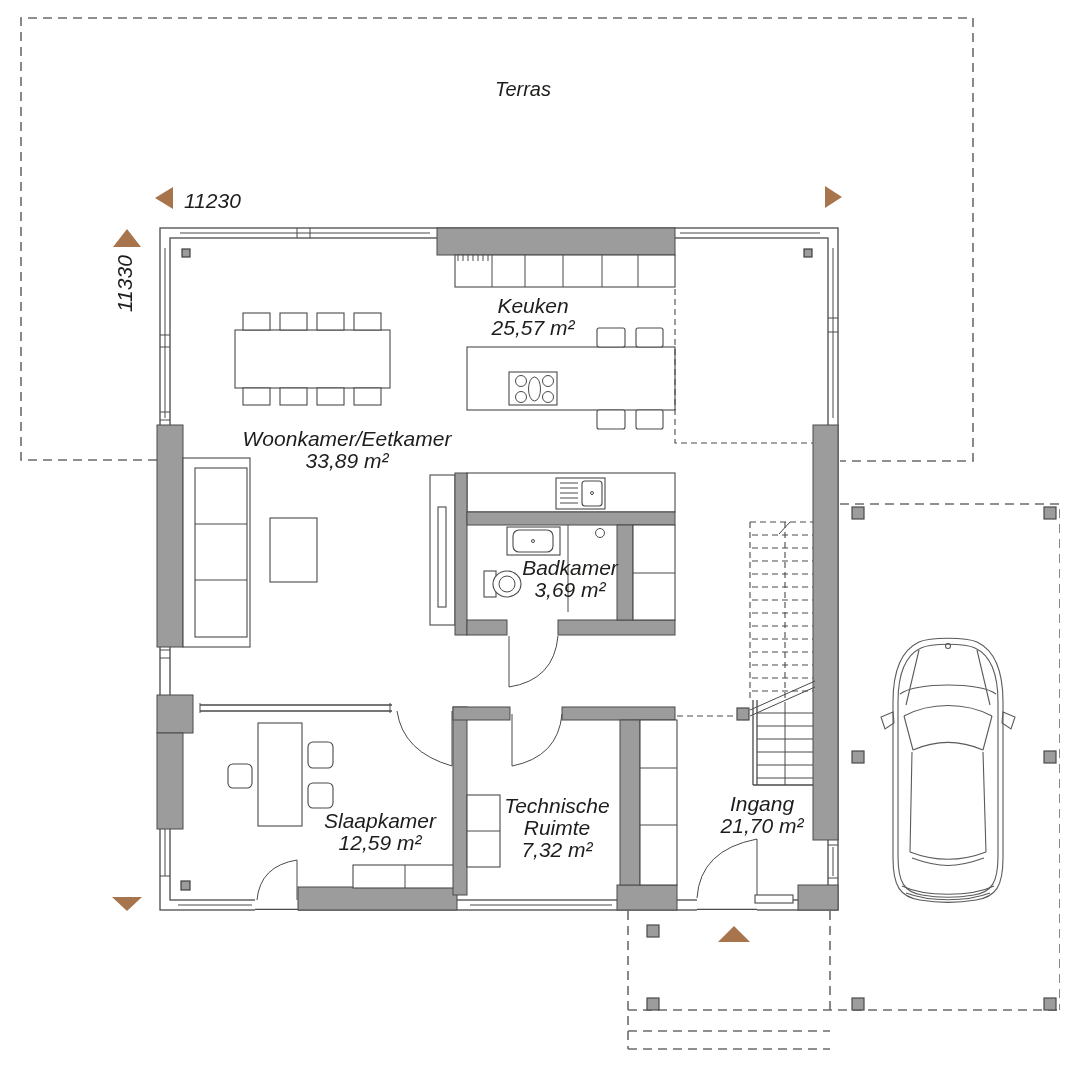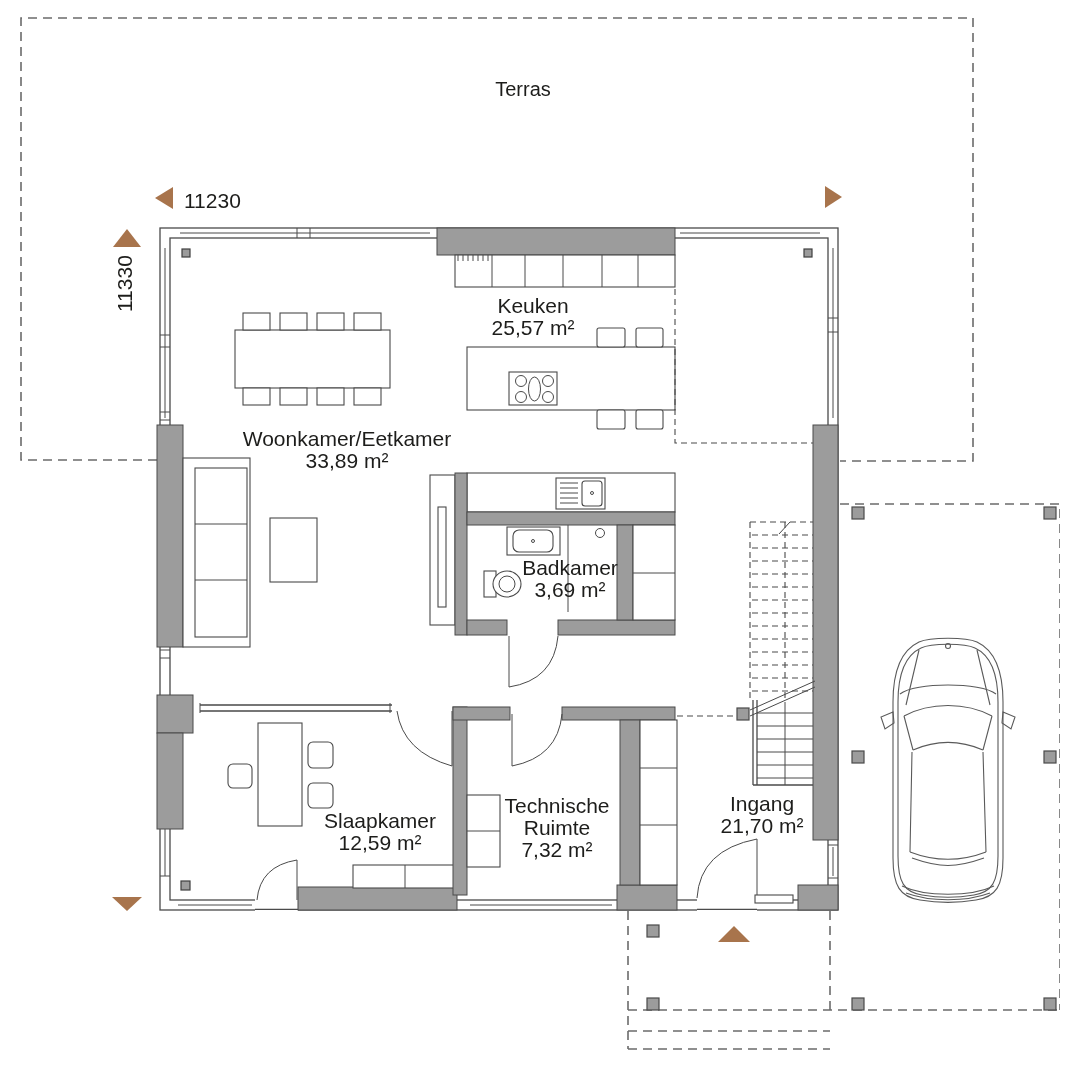--- a/index.html
+++ b/index.html
@@ -1,16 +1,16 @@
 <!DOCTYPE html>
 <html style="--wall: #9c9c9c; --line: #4a4a4a; --dash: #6b6b6b; --accent: #a8744c; --text: #1d1d1b; --background: #ffffff;"><head>
 <meta charset="utf-8">
 <style>
   html,body{margin:0;padding:0;background:#fff;}
-  .canvas{position:relative;width:1060px;height:1080px;background:var(--background,#fff);overflow:hidden;}
+  .canvas{position:relative;width:1060px;height:1080px;background:var(--background,#fff);overflow:hidden;font-style:italic;}
   svg{display:block;}
   
   .pl{stroke:var(--line,#4a4a4a);fill:none;stroke-width:1.3;}
   .thin{stroke:var(--line,#4a4a4a);fill:none;stroke-width:1;}
   .wall{fill:var(--wall,#9c9c9c);stroke:var(--line,#4a4a4a);stroke-width:1;}
   .furn{fill:#ffffff;stroke:var(--line,#4a4a4a);stroke-width:1.1;}
   .dash-out{stroke:var(--dash,#6b6b6b);stroke-width:1.6;stroke-dasharray:9 6;fill:none;}
   .dash-in{stroke:var(--line,#4a4a4a);stroke-width:1.1;stroke-dasharray:6 4;fill:none;}
   .post{fill:var(--wall,#9c9c9c);stroke:var(--line,#4a4a4a);stroke-width:1.2;}
   .col{fill:var(--wall,#9c9c9c);stroke:#3f3f3f;stroke-width:1.2;}

